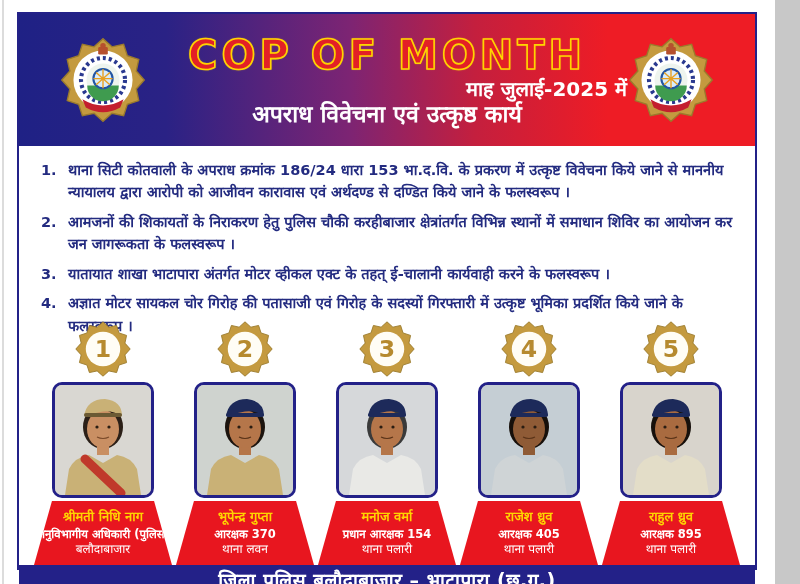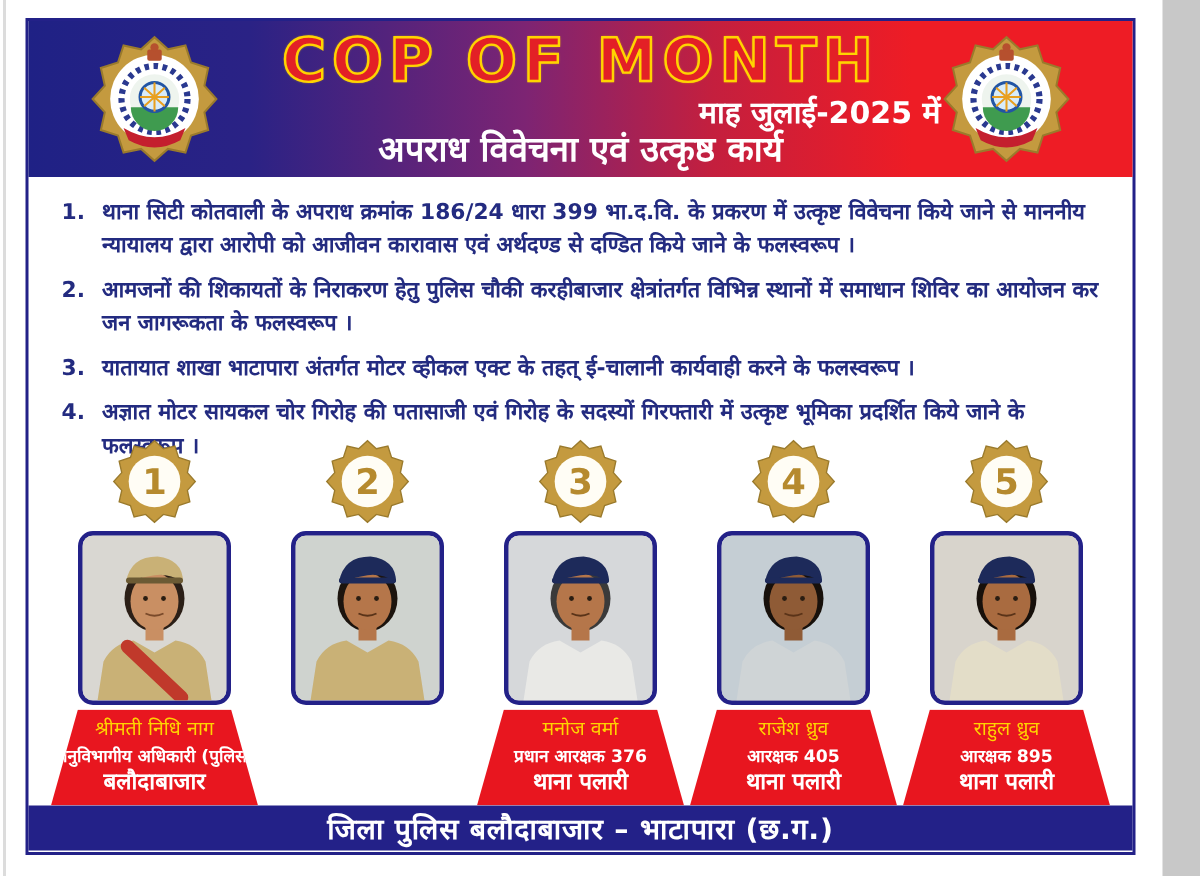--- a/index.html
+++ b/index.html
@@ -12,21 +12,21 @@
   .edge-strip-right{position:absolute;right:0;top:0;width:25px;height:584px;background:#c8c8c8;}
 
   .poster{
     position:absolute;left:17px;top:12px;width:740px;height:558px;
     box-sizing:border-box;border:2px solid #232188;background:#ffffff;
     display:flex;flex-direction:column;
   }
 
   
   .header-band{
-    height:104px;flex:0 0 auto;
+    height:132px;flex:0 0 auto;
     background:linear-gradient(90deg,#1f2185 0%,#2a2285 20%,#7d2473 45%,#c41f3e 62%,#ee1c25 80%,#ee1c25 100%);
     display:flex;align-items:center;justify-content:space-between;
     padding:4px 40px;box-sizing:border-box;
   }
   .emblem{width:88px;height:88px;flex:0 0 auto;}
   .header-center{flex:1;text-align:center;color:#fff;line-height:1.12;}
   .main-title{
     font-size:40px;font-weight:800;letter-spacing:4px;
     color:#e32026;
     -webkit-text-stroke:1.6px #ffd400;
@@ -51,23 +51,23 @@
     overflow:hidden;background:#d8d8d5;flex:0 0 auto;
   }
   .photo-card svg{display:block;}
   .name-plate{
     width:138px;height:64px;margin-top:3px;
     background:#e8161f;
     clip-path:polygon(13% 0,87% 0,100% 100%,0% 100%);
     display:flex;flex-direction:column;align-items:center;justify-content:center;
     text-align:center;line-height:1.3;
   }
-  .officer-name{color:#ffd400;font-size:13px;font-weight:400;}
+  .officer-name{color:#ffd400;font-size:13px;font-weight:700;}
   .officer-rank{color:#ffffff;font-size:11.5px;font-weight:700;margin-top:1px;}
-  .officer-station{color:#ffffff;font-size:15px;font-weight:700;}
+  .officer-station{color:#ffffff;font-size:12px;font-weight:400;}
 
   
   .footer-band{
     flex:0 0 auto;height:30px;margin-bottom:6px;
     background:#232188;color:#ffffff;
     display:flex;align-items:center;justify-content:center;
     font-size:19px;font-weight:700;letter-spacing:0.5px;
   }
 </style>
 </head>
@@ -109,21 +109,21 @@
       <path d="M32,24 V38 M25,31 H39 M27,26.5 L37,35.5 M37,26.5 L27,35.5" stroke-width="1" fill="none" stroke="#e8a020"></path>
       <rect x="28.5" y="8" width="7" height="5.5" rx="1" fill="#b6502e"></rect>
       <circle cx="32" cy="7" r="2" fill="#b6502e"></circle>
       <path d="M17,46 q15,9 30,0 l-2.5,6 q-12.5,7 -25,0 z" fill="#c41f2e"></path>
     </svg>
   </div>
 
   <div class="points">
     <div class="point">
       <span class="num">1.</span>
-      <span class="txt">थाना सिटी कोतवाली के अपराध क्रमांक 186/24 धारा 399 भा.द.वि. के प्रकरण में उत्कृष्ट विवेचना किये जाने से माननीय न्यायालय द्वारा आरोपी को आजीवन कारावास एवं अर्थदण्ड से दण्डित किये जाने के फलस्वरूप ।</span>
+      <span class="txt">थाना सिटी कोतवाली के अपराध क्रमांक 186/24 धारा 153 भा.द.वि. के प्रकरण में उत्कृष्ट विवेचना किये जाने से माननीय न्यायालय द्वारा आरोपी को आजीवन कारावास एवं अर्थदण्ड से दण्डित किये जाने के फलस्वरूप ।</span>
     </div>
     <div class="point">
       <span class="num">2.</span>
       <span class="txt">आमजनों की शिकायतों के निराकरण हेतु पुलिस चौकी करहीबाजार क्षेत्रांतर्गत विभिन्न स्थानों में समाधान शिविर का आयोजन कर जन जागरूकता के फलस्वरूप ।</span>
     </div>
     <div class="point">
       <span class="num">3.</span>
       <span class="txt">यातायात शाखा भाटापारा अंतर्गत मोटर व्हीकल एक्ट के तहत् ई-चालानी कार्यवाही करने के फलस्वरूप ।</span>
     </div>
     <div class="point">
@@ -176,20 +176,25 @@
           <path d="M10,110 L14,84 Q20,72 34,70 L48,78 L62,70 Q76,72 82,84 L86,110 Z" fill="#c9b176"></path>
           <path d="M30,74 L66,108" stroke-width="9" stroke-linecap="round" fill="none" stroke="none"></path>
           <ellipse cx="48" cy="44" rx="16" ry="19" fill="#b5764a"></ellipse>
           <circle cx="42" cy="42" r="1.6" fill="#2a1d12"></circle>
             <circle cx="54" cy="42" r="1.6" fill="#2a1d12"></circle>
           <path d="M42,52 q6,3 12,0" stroke="#5a3318" stroke-width="1.2" fill="none"></path>
           <path d="M29,31 Q32,14 50,14 Q67,16 67,31 Q57,25 48,26.5 Q38,28 29,31 Z" fill="#1d2a5a"></path>
           <rect x="29" y="28" width="38" height="4" rx="2" fill="#1d2a5a"></rect>
         </svg>
       </div>
+      <div class="name-plate">
+        <div class="officer-name">भूपेन्द्र गुप्ता</div>
+        <div class="officer-rank">आरक्षक 370</div>
+        <div class="officer-station">थाना लवन</div>
+      </div>
     </div>
 
     <div class="column">
       <svg class="badge-rosette" viewBox="0 0 64 64">
         <polygon points="62,32 56.2,38.5 58,47 49.7,49.7 47,58 38.5,56.2 32,62 25.5,56.2 17,58 14.3,49.7 6,47 7.9,38.5 2,32 7.9,25.5 6,17 14.3,14.3 17,6 25.5,7.9 32,2 38.5,7.9 47,6 49.7,14.3 58,17 56.2,25.5" stroke="#9a7a2c" stroke-width="1" fill="#c49a3f"></polygon>
         <circle cx="32" cy="32" r="19" fill="#fffdf5"></circle>
         <text x="32" y="41" text-anchor="middle" font-size="26" font-weight="bold" fill="#b68a2e">3</text>
       </svg>
       <div class="photo-card">
         <svg width="96" height="110" viewBox="0 0 96 110">
@@ -201,21 +206,21 @@
           <ellipse cx="48" cy="44" rx="16" ry="19" fill="#b5764a"></ellipse>
           <circle cx="42" cy="42" r="1.6" fill="#2a1d12"></circle>
             <circle cx="54" cy="42" r="1.6" fill="#2a1d12"></circle>
           <path d="M42,52 q6,3 12,0" stroke="#5a3318" stroke-width="1.2" fill="none"></path>
           <path d="M29,31 Q32,14 50,14 Q67,16 67,31 Q57,25 48,26.5 Q38,28 29,31 Z" fill="#1d2a5a"></path>
           <rect x="29" y="28" width="38" height="4" rx="2" fill="#1d2a5a"></rect>
         </svg>
       </div>
       <div class="name-plate">
         <div class="officer-name">मनोज वर्मा</div>
-        <div class="officer-rank">प्रधान आरक्षक 376</div>
+        <div class="officer-rank">प्रधान आरक्षक 154</div>
         <div class="officer-station">थाना पलारी</div>
       </div>
     </div>
 
     <div class="column">
       <svg class="badge-rosette" viewBox="0 0 64 64">
         <polygon points="62,32 56.2,38.5 58,47 49.7,49.7 47,58 38.5,56.2 32,62 25.5,56.2 17,58 14.3,49.7 6,47 7.9,38.5 2,32 7.9,25.5 6,17 14.3,14.3 17,6 25.5,7.9 32,2 38.5,7.9 47,6 49.7,14.3 58,17 56.2,25.5" stroke="#9a7a2c" stroke-width="1" fill="#c49a3f"></polygon>
         <circle cx="32" cy="32" r="19" fill="#fffdf5"></circle>
         <text x="32" y="41" text-anchor="middle" font-size="26" font-weight="bold" fill="#b68a2e">4</text>
       </svg>

